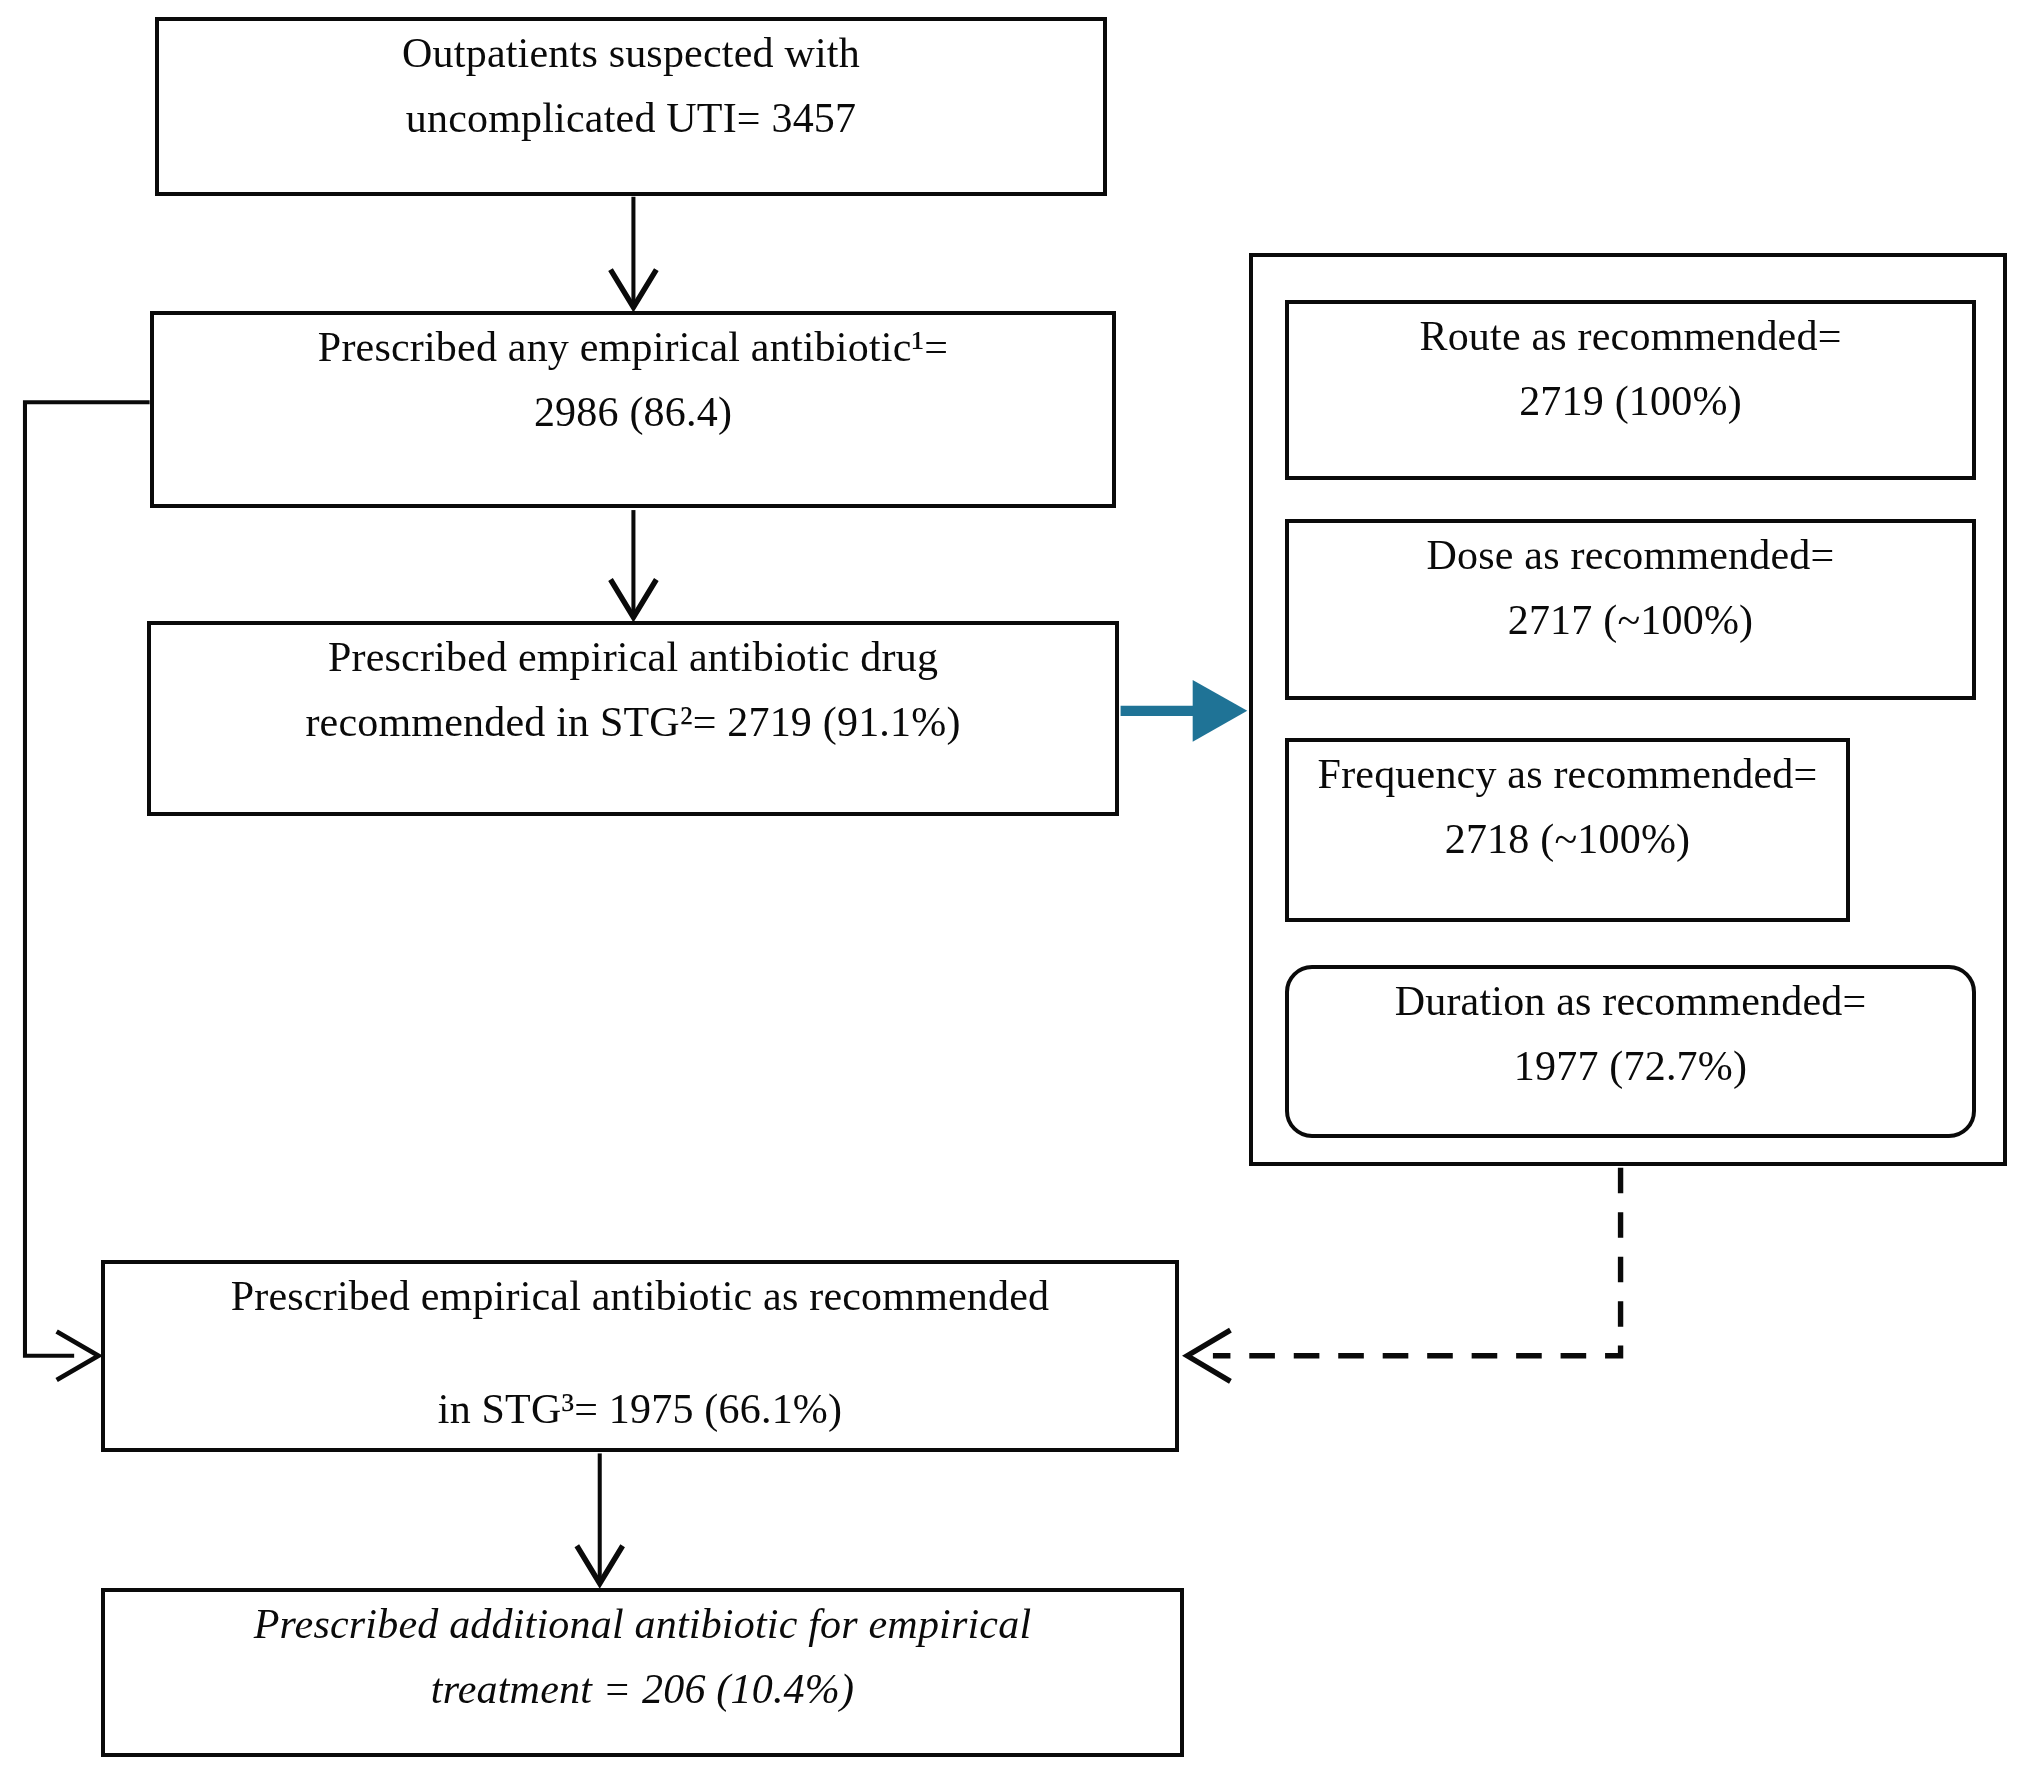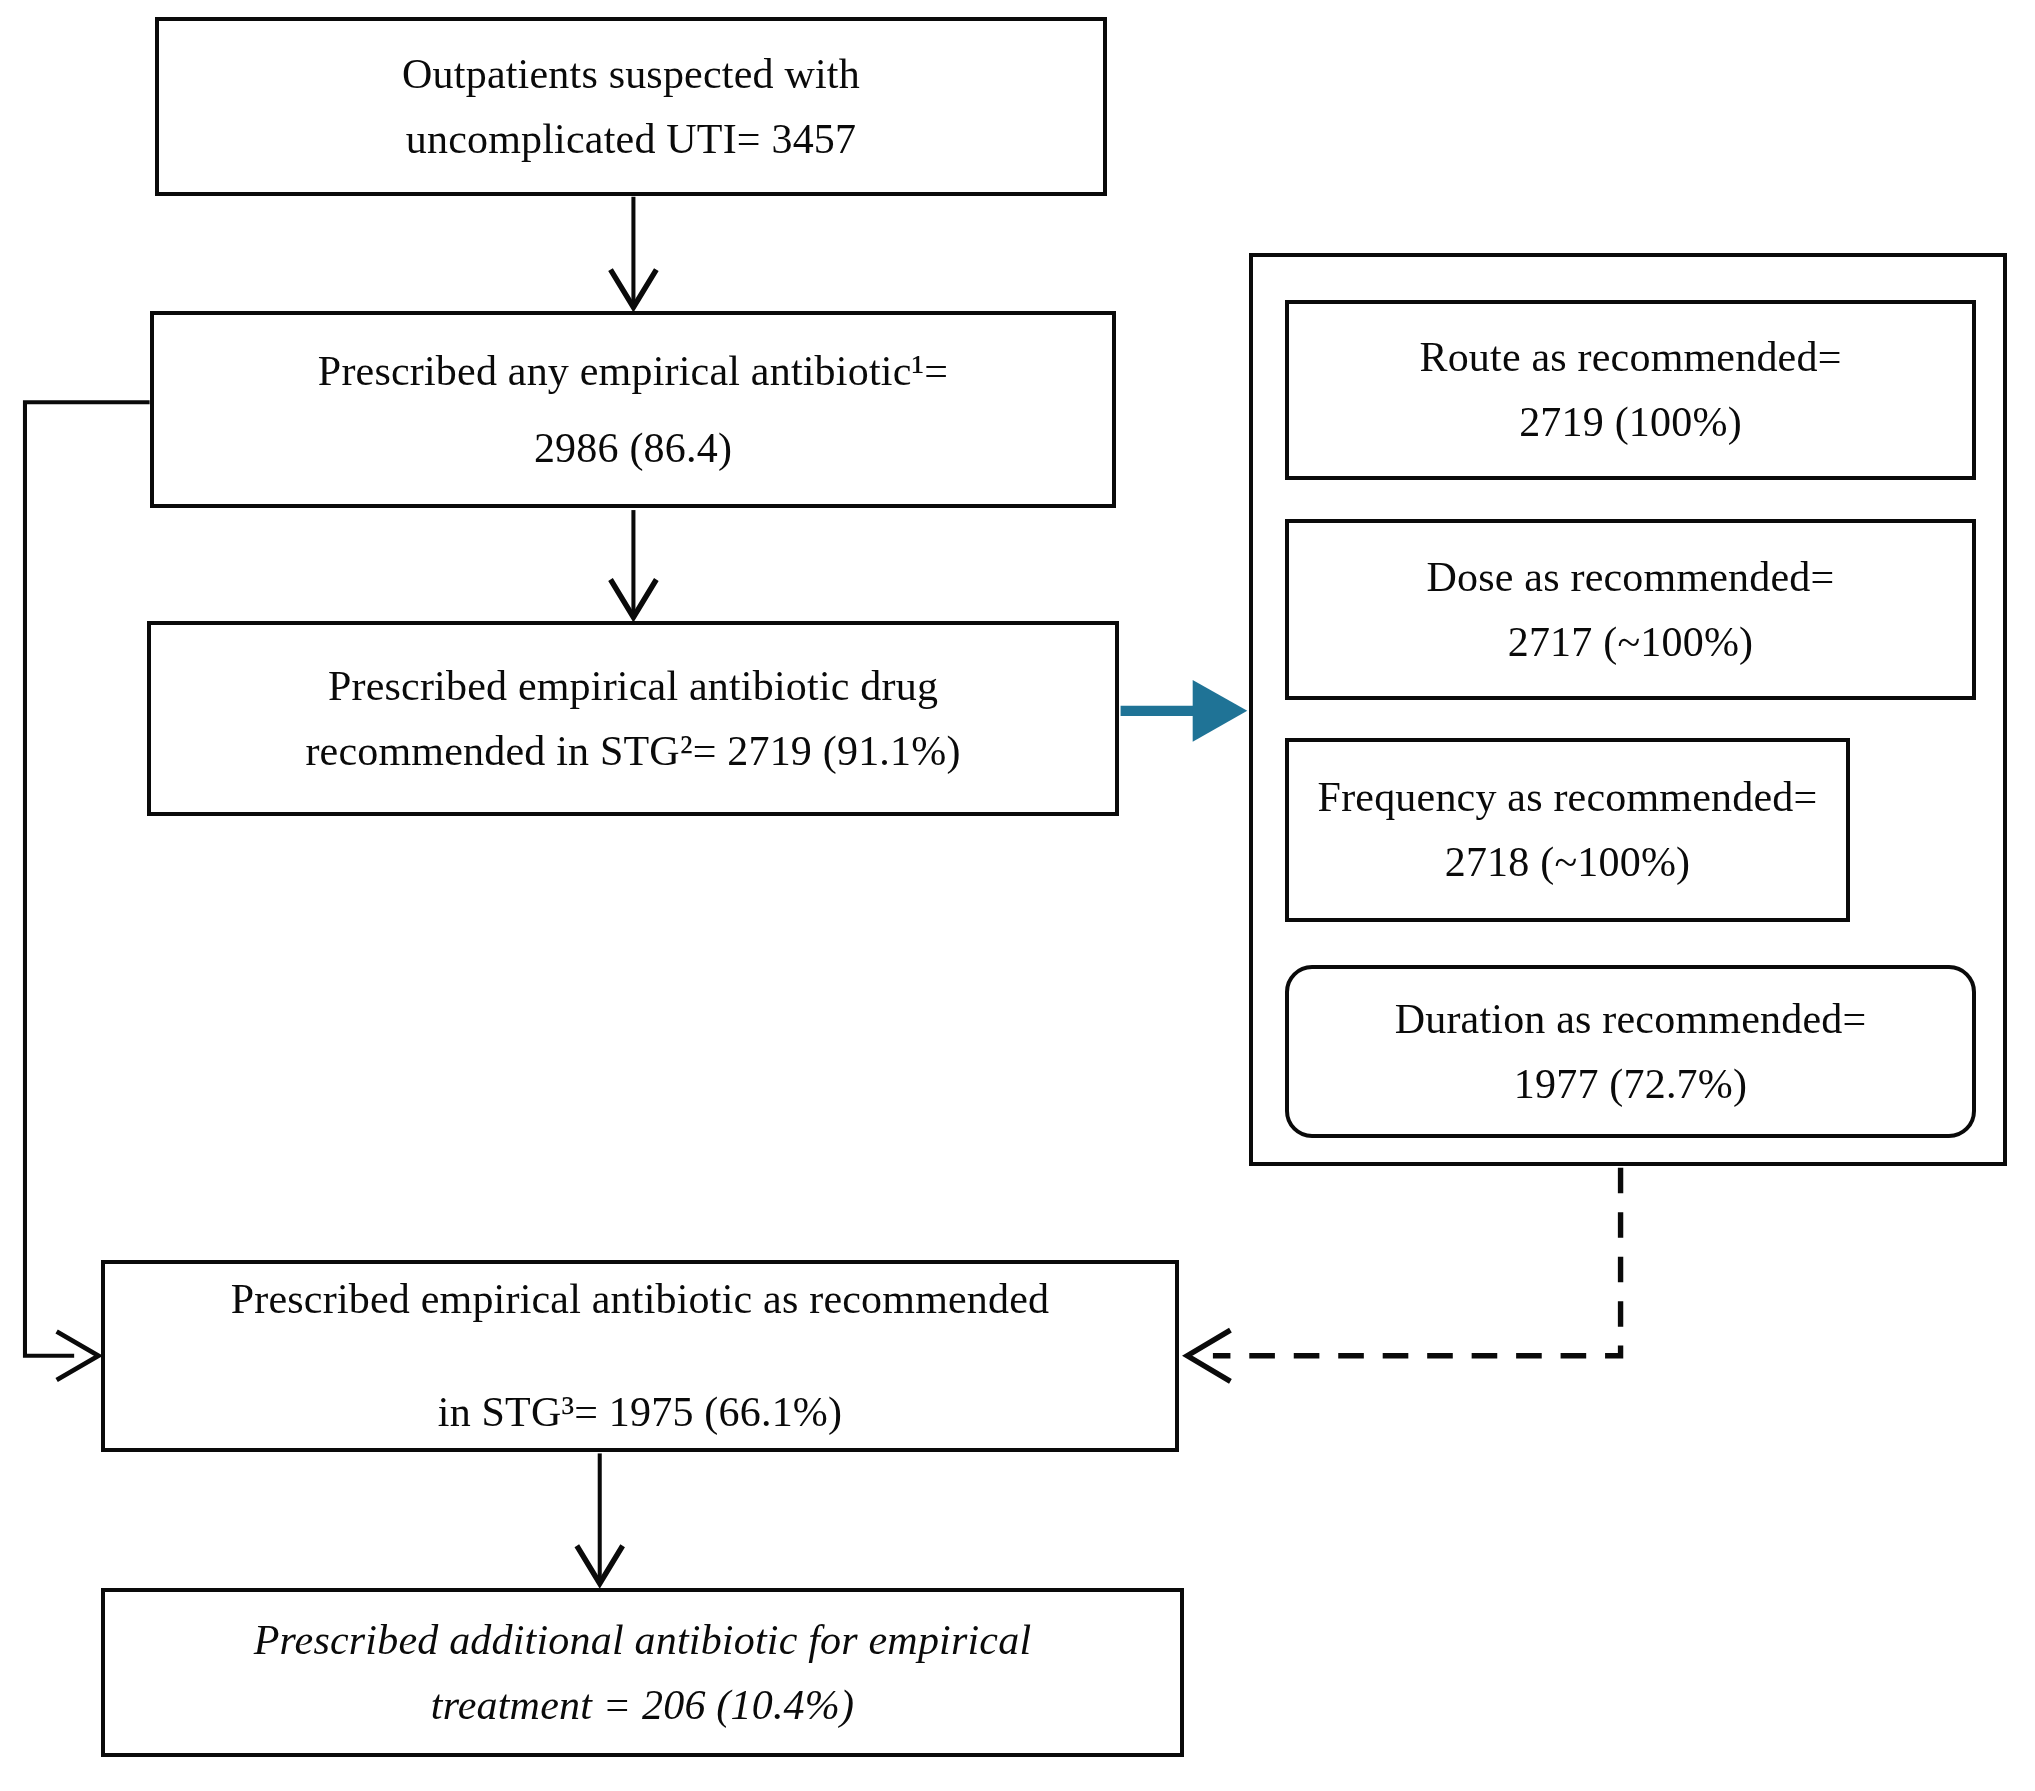--- a/index.html
+++ b/index.html
@@ -6,21 +6,21 @@
   body {
     width:2035px; height:1791px;
     font-family:"Liberation Serif", serif;
     color:#0a0a0a;
   }
   .canvas { position:relative; width:2035px; height:1791px; background:#ffffff; overflow:hidden; }
   svg.connectors { position:absolute; left:0; top:0; width:2035px; height:1791px; }
   .box {
     position:absolute; box-sizing:border-box;
     border:4.7px solid #0a0a0a; background:#ffffff;
-    display:flex; flex-direction:column; align-items:center; justify-content:center;
+    display:flex; flex-direction:column; align-items:center; 
     text-align:center; font-size:42px; line-height:65px; letter-spacing:0.2px;
     z-index:2;
   }
   .group-box {
     position:absolute; box-sizing:border-box;
     border:4.7px solid #0a0a0a; background:#ffffff; z-index:1;
   }
   .tline { white-space:nowrap; }
 </style>
 </head>
@@ -49,21 +49,21 @@
     <polyline points="856,2294 890,2350 924,2294" fill="none" stroke="#0a0a0a" stroke-width="8"></polyline>
   </svg>
 
   <div class="group-box" style="left:1249px; top:253px; width:758px; height:913px;"></div>
 
   <div class="box" style="left:155px; top:17px; width:952px; height:179px;">
     <div class="tline">Outpatients suspected with</div>
     <div class="tline">uncomplicated UTI= 3457</div>
   </div>
 
-  <div class="box" style="left:150px; top:311px; width:966px; height:197px;gap:12px;">
+  <div class="box" style="left:150px; top:311px; width:966px; height:197px;">
     <div class="tline">Prescribed any empirical antibiotic¹=</div>
     <div class="tline">2986 (86.4)</div>
   </div>
 
   <div class="box" style="left:147px; top:621px; width:972px; height:195px;">
     <div class="tline">Prescribed empirical antibiotic drug</div>
     <div class="tline">recommended in STG²= 2719 (91.1%)</div>
   </div>
 
   <div class="box" style="left:1285px; top:300px; width:691px; height:180px;">

